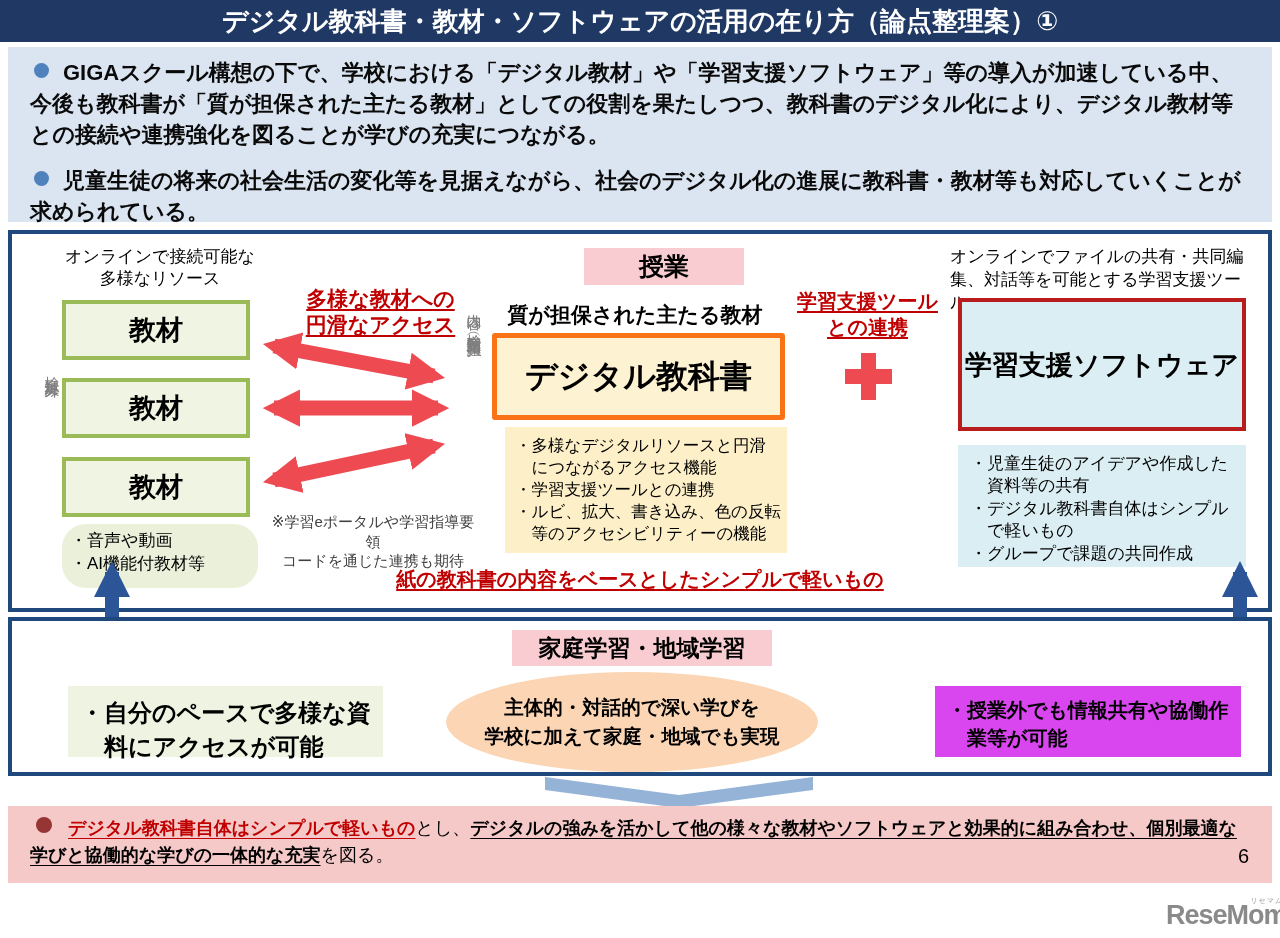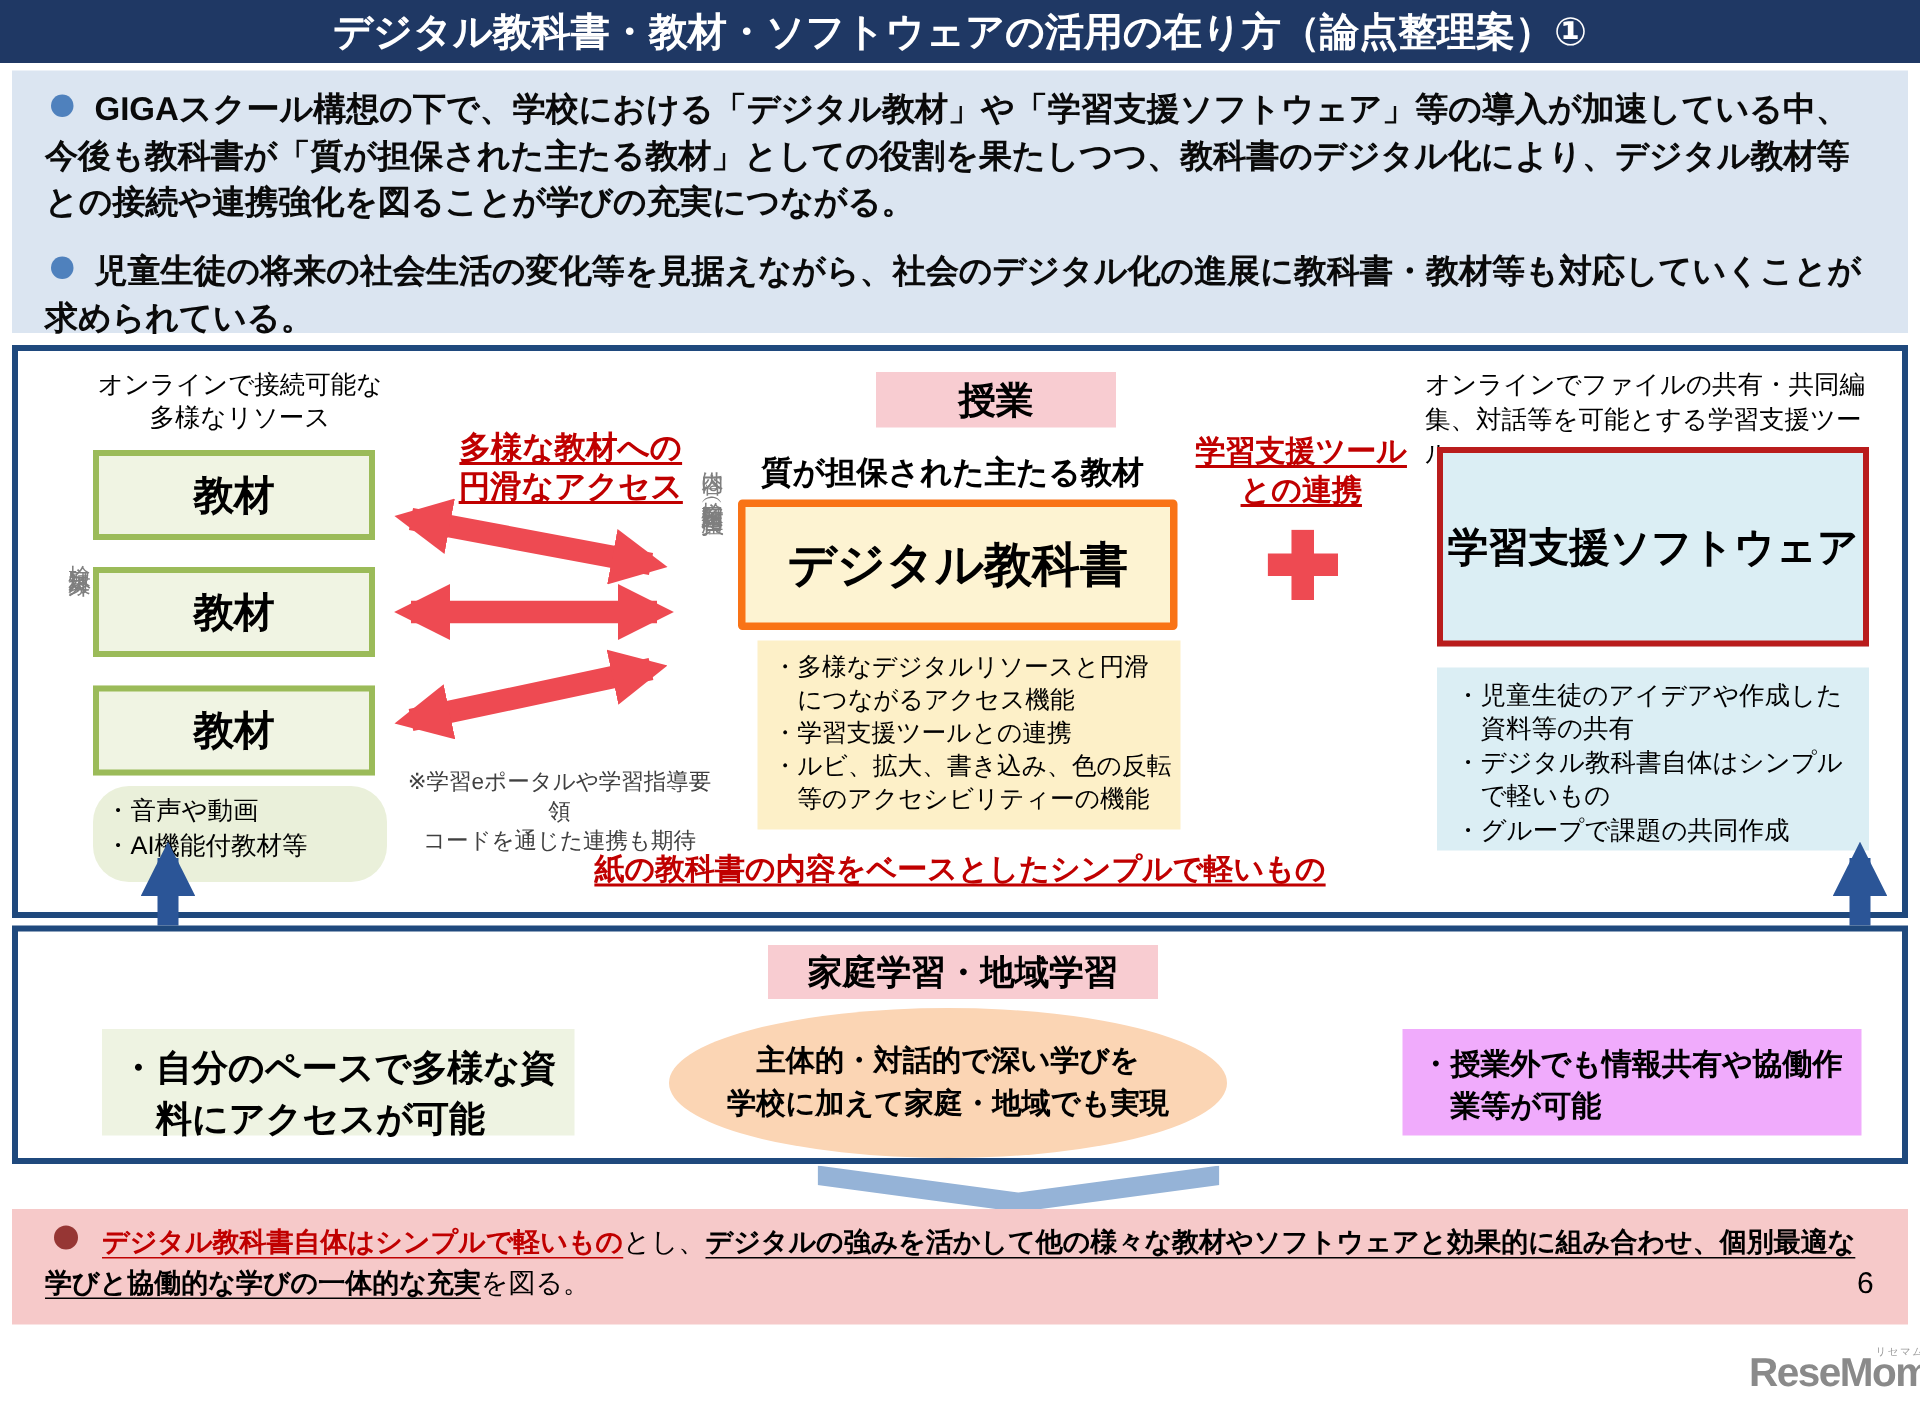--- a/index.html
+++ b/index.html
@@ -91,21 +91,21 @@
     background:#f8ccd1; display:flex; align-items:center; justify-content:center;
     font-size:23px; font-weight:bold; color:#000; }
   .home-left { position:absolute; left:68px; top:686px; width:315px; height:71px;
     background:#eef3e2; font-size:24px; font-weight:bold; color:#000;
     padding:10px 10px 0 12px; line-height:1.4; }
   .home-left div, .home-right div { padding-left:1em; text-indent:-1em; }
   .home-ellipse { position:absolute; left:446px; top:672px; width:372px; height:100px;
     background:#fbd5b4; border-radius:50%; display:flex; align-items:center; justify-content:center;
     text-align:center; font-size:19.5px; font-weight:bold; color:#000; line-height:1.5; }
   .home-right { position:absolute; left:935px; top:686px; width:306px; height:71px;
-    background:#f0abfc; font-size:20px; font-weight:bold; color:#000;
+    background:#d946ef; font-size:20px; font-weight:bold; color:#000;
     padding:10px 10px 0 12px; line-height:1.4; }
 
   
   .banner { position:absolute; left:8px; top:806px; width:1264px; height:77px;
     background:#f6c9c9; padding:9px 24px 0 22px; font-size:18px; color:#000; line-height:1.5; }
   .banner .blt-dark { display:inline-block; width:16px; height:16px; border-radius:50%;
     background:#963634; margin:0 16px 0 6px; vertical-align:1px; }
   .banner .b-red { color:#c00000; font-weight:bold; text-decoration:underline; text-underline-offset:4px; }
   .banner .b-black { color:#000; font-weight:bold; text-decoration:underline; text-underline-offset:4px; }
   .page-num { position:absolute; left:1238px; top:845px; font-size:20px; color:#000; }

